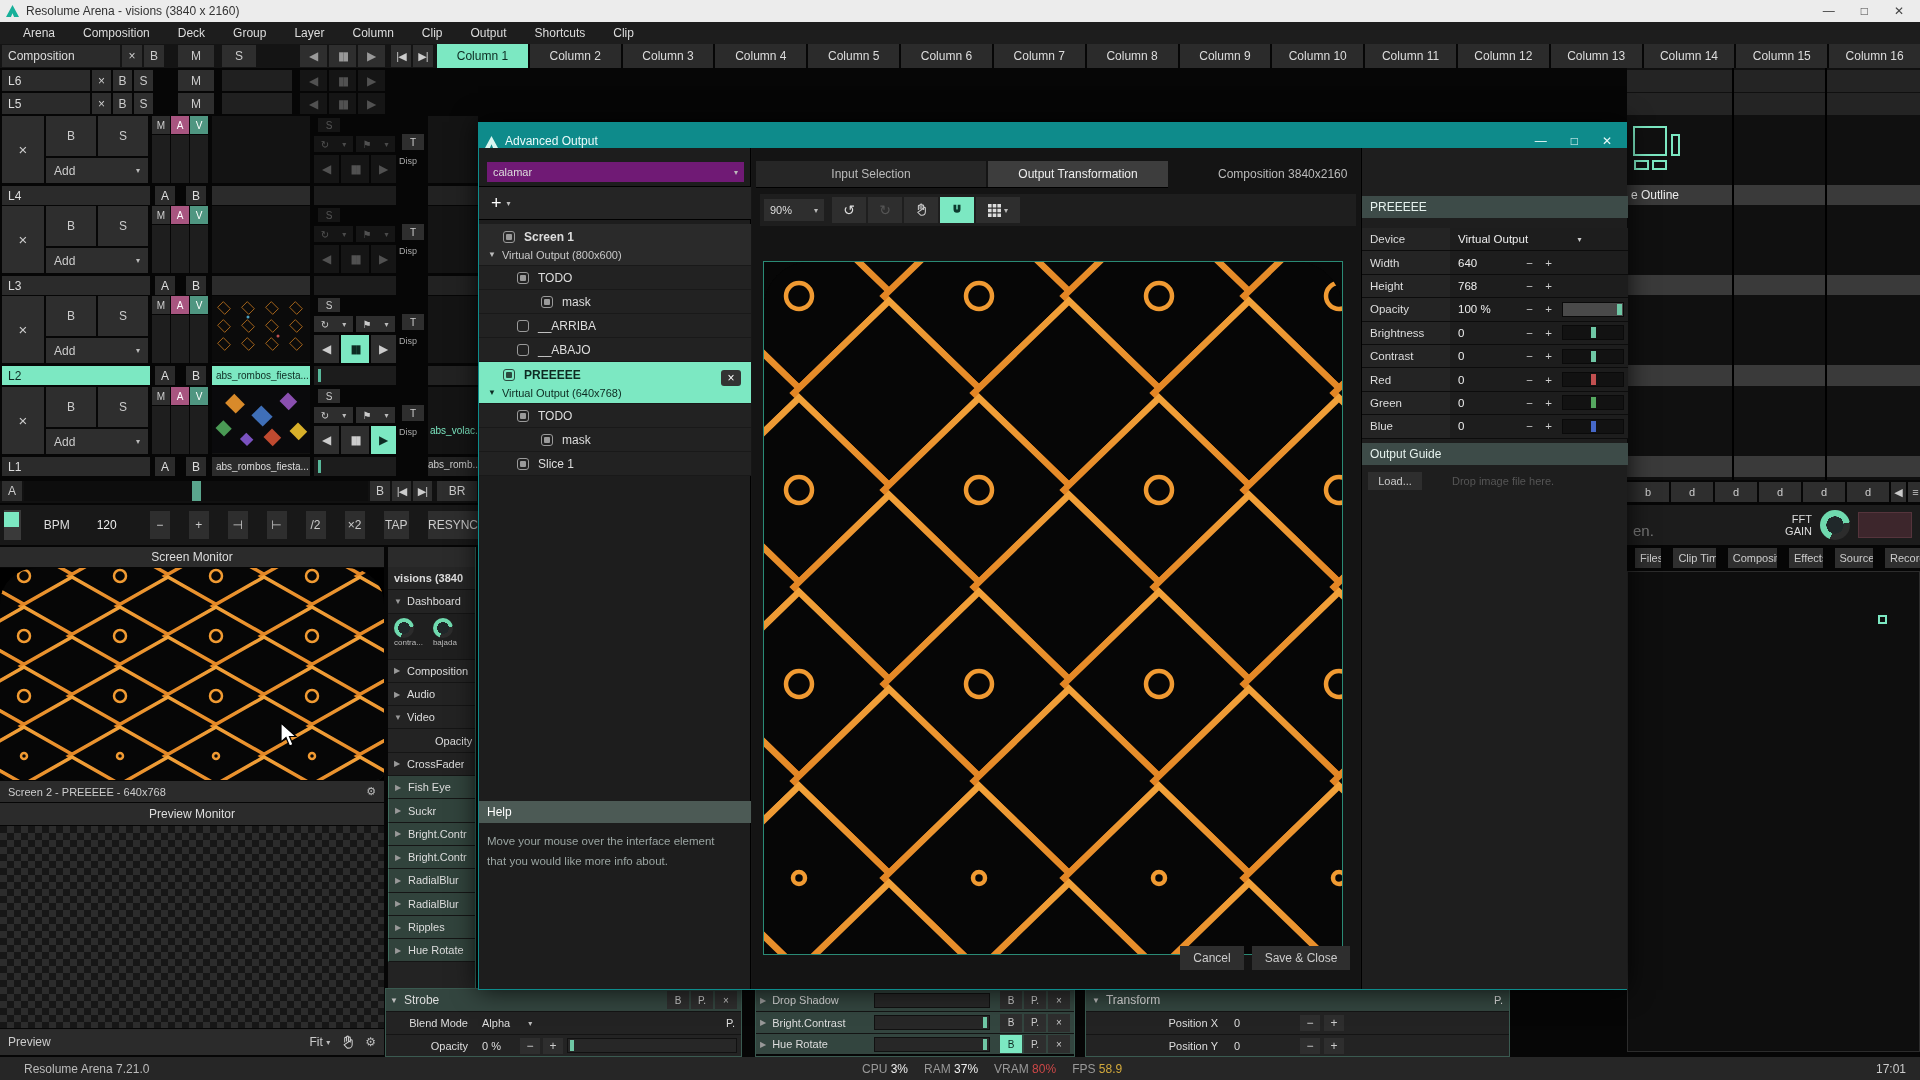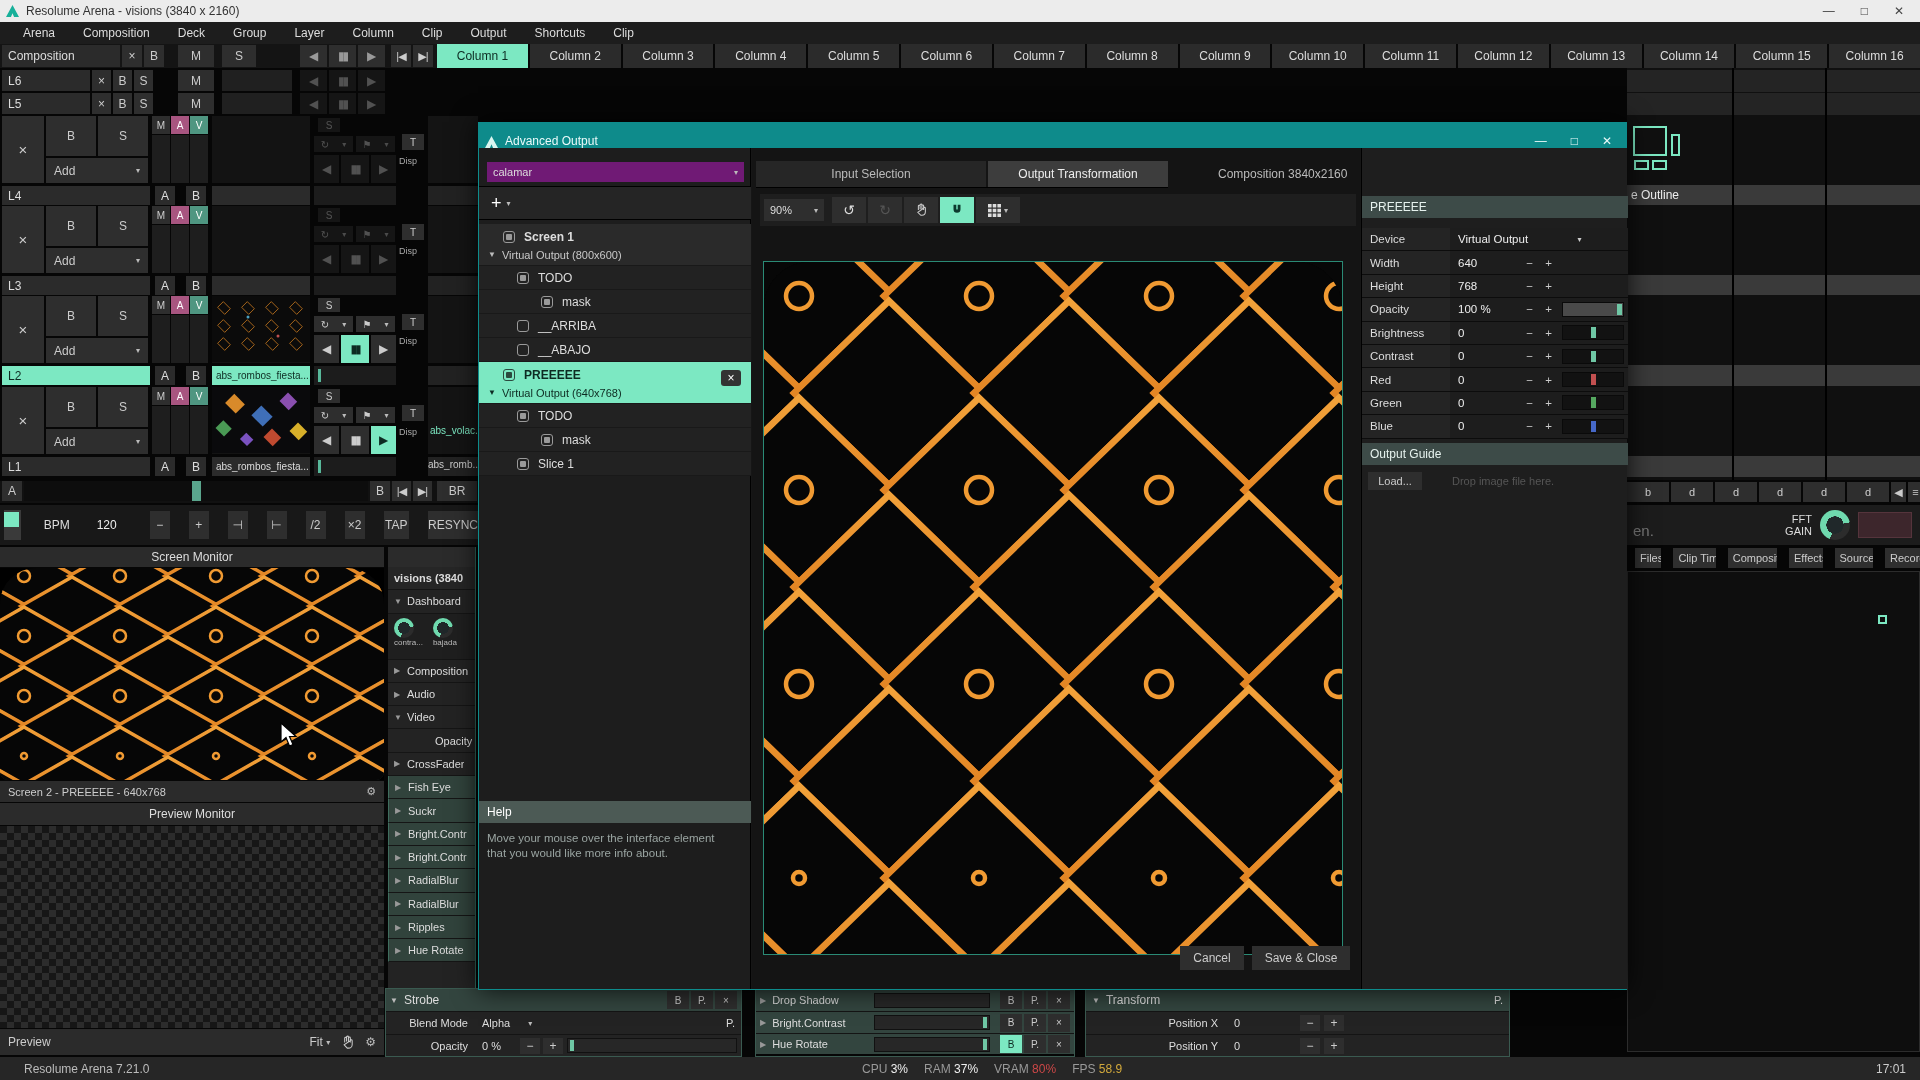--- a/index.html
+++ b/index.html
@@ -821,21 +821,21 @@
           <span>mask</span>
         </div>
       <div class="treerow" style="padding-left:38px">
           <span class="cb on"></span>
           <span>Slice 1</span>
         </div>
     </div>
 
     <div style="position:absolute;left:0;top:653px;width:272px">
       <div style="height:22px;background:#4c5a55;color:#fff;display:flex;align-items:center;padding-left:8px">Help</div>
-      <div style="padding:8px;width:248px;font-size:11.5px;color:#9aa5a2;line-height:15px">Move your mouse over the interface element that you would like more info about.</div>
+      <div style="padding:8px;width:248px;font-size:11.5px;color:#9aa5a2;line-height:20px">Move your mouse over the interface element that you would like more info about.</div>
     </div>
   </div>
 
   <div class="ab" style="left:273px;top:25px;width:608px;height:841px;background:#141414">
     <div style="position:absolute;left:4px;top:13px;display:flex;border-bottom:1px solid #000">
       <div class="tabc" style="width:230px;background:#262626;color:#bbb">Input Selection</div>
       <div class="tabc" style="width:180px;background:#3d3d3d;color:#eee;margin-left:2px">Output Transformation</div>
     </div>
     <span style="position:absolute;left:466px;top:19px;color:#bbb">Composition 3840x2160</span>
 

